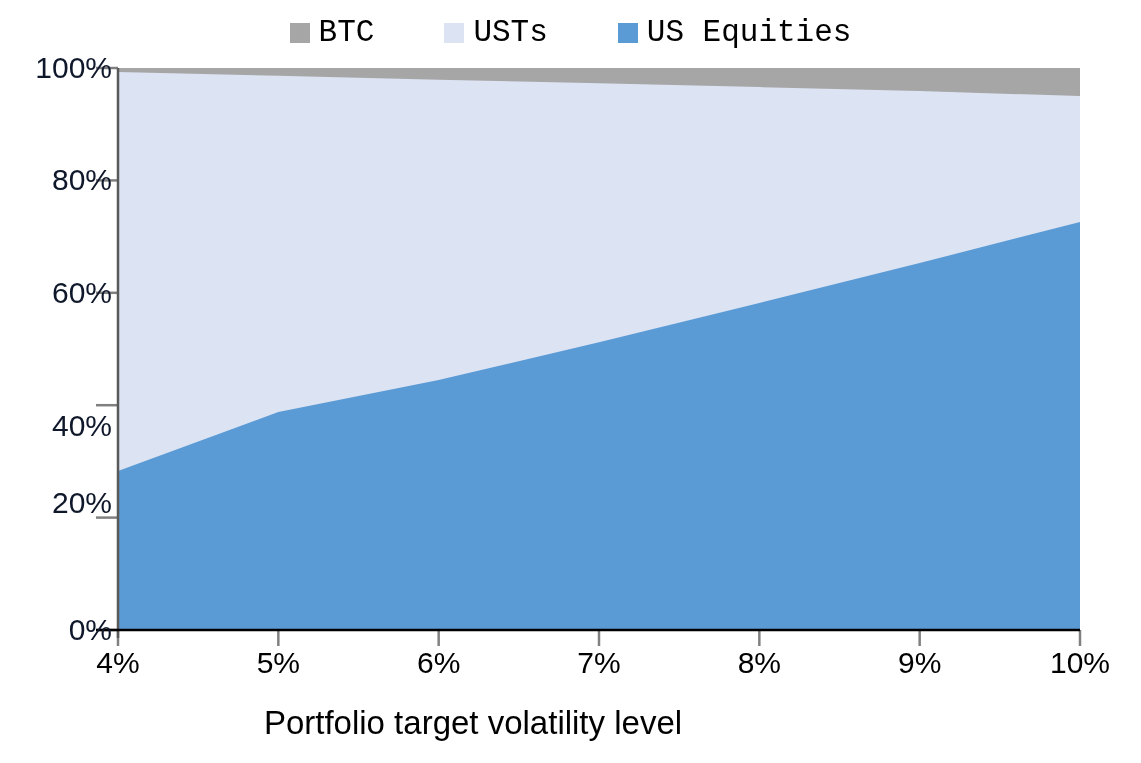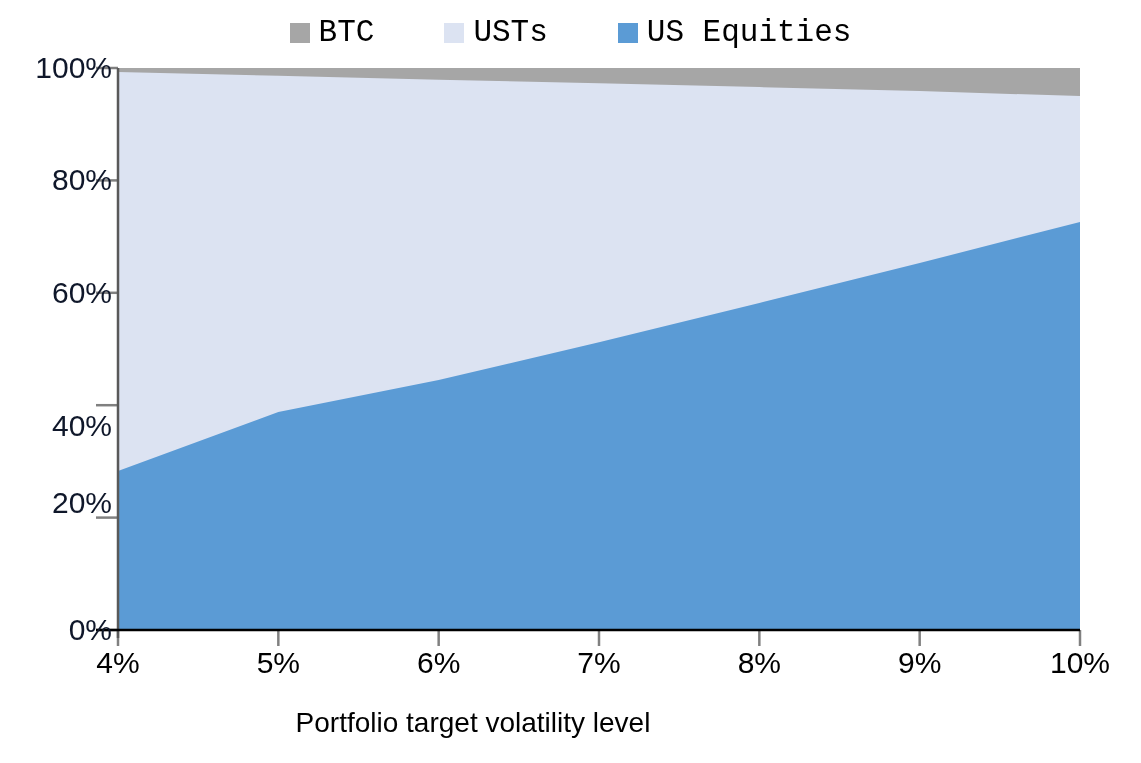--- a/index.html
+++ b/index.html
@@ -104,21 +104,21 @@
     color: #000000;
     white-space: nowrap;
   }
 
   .x-axis-title {
     position: absolute;
     left: 0;
     top: 706px;
     width: 946px;
     text-align: center;
-    font-size: 28px;
+    font-size: 33px;
     line-height: 34px;
     color: #000000;
   }
 </style>
 </head>
 <body>
 
 <div id="chart-root">
 
   <div class="legend">

